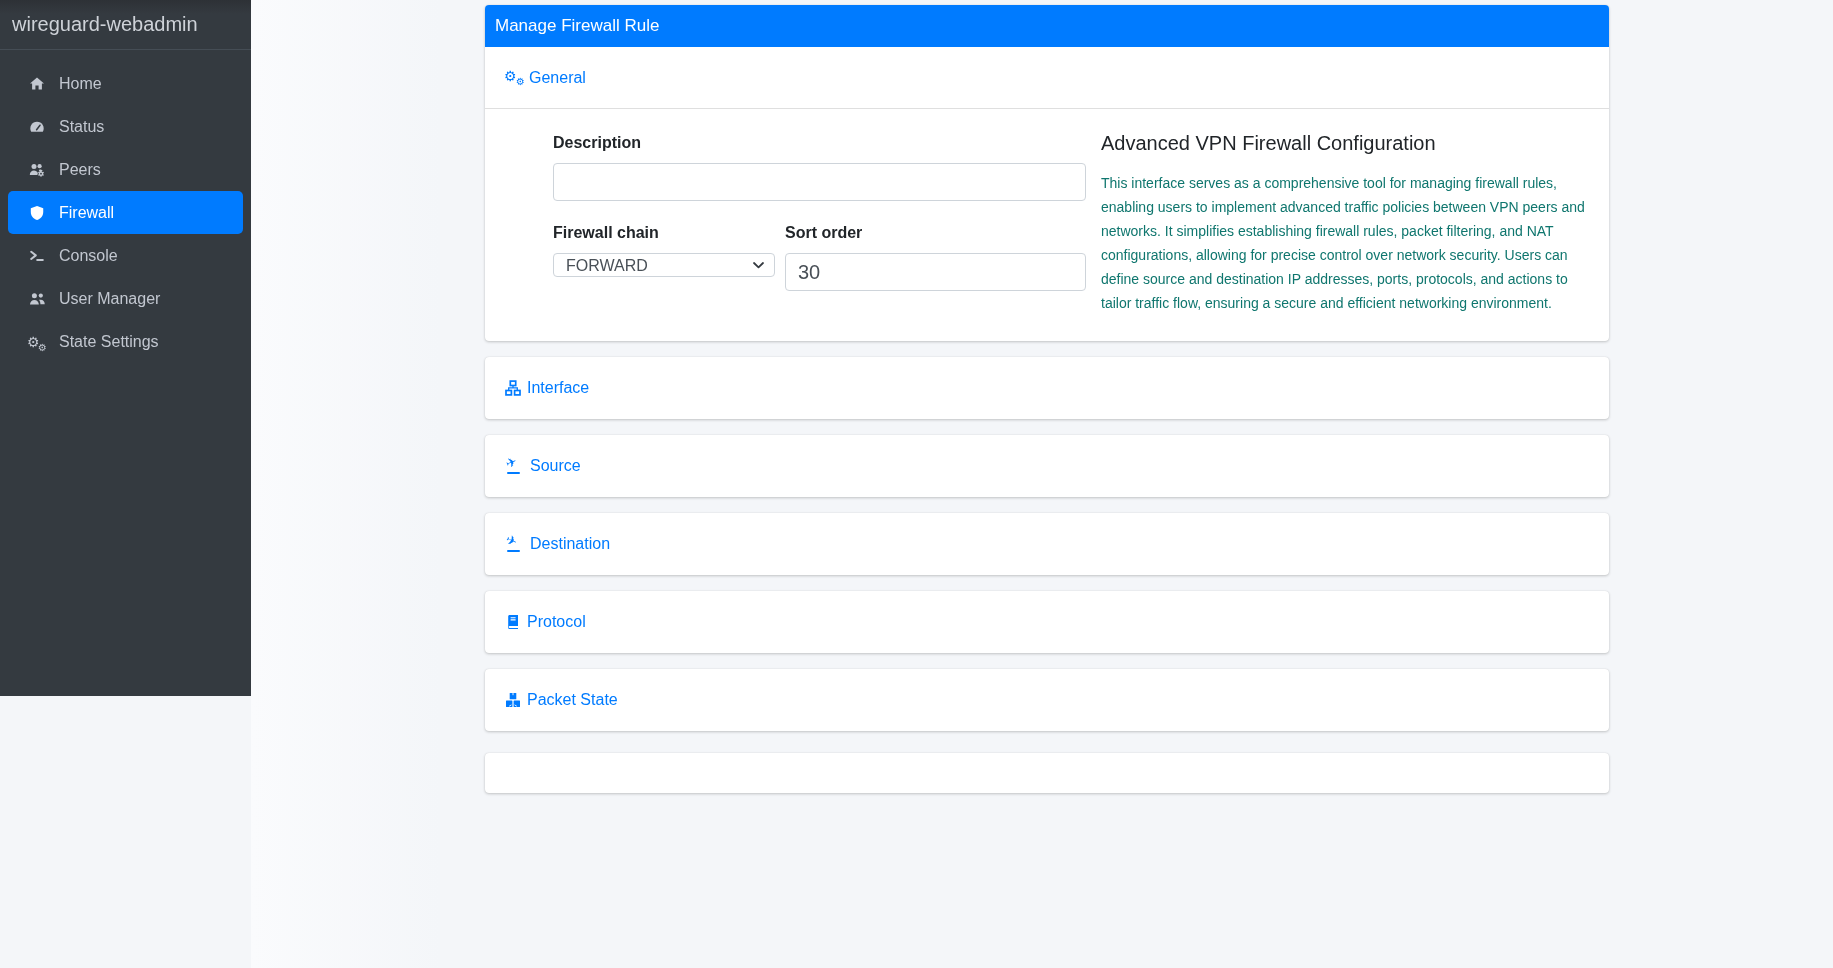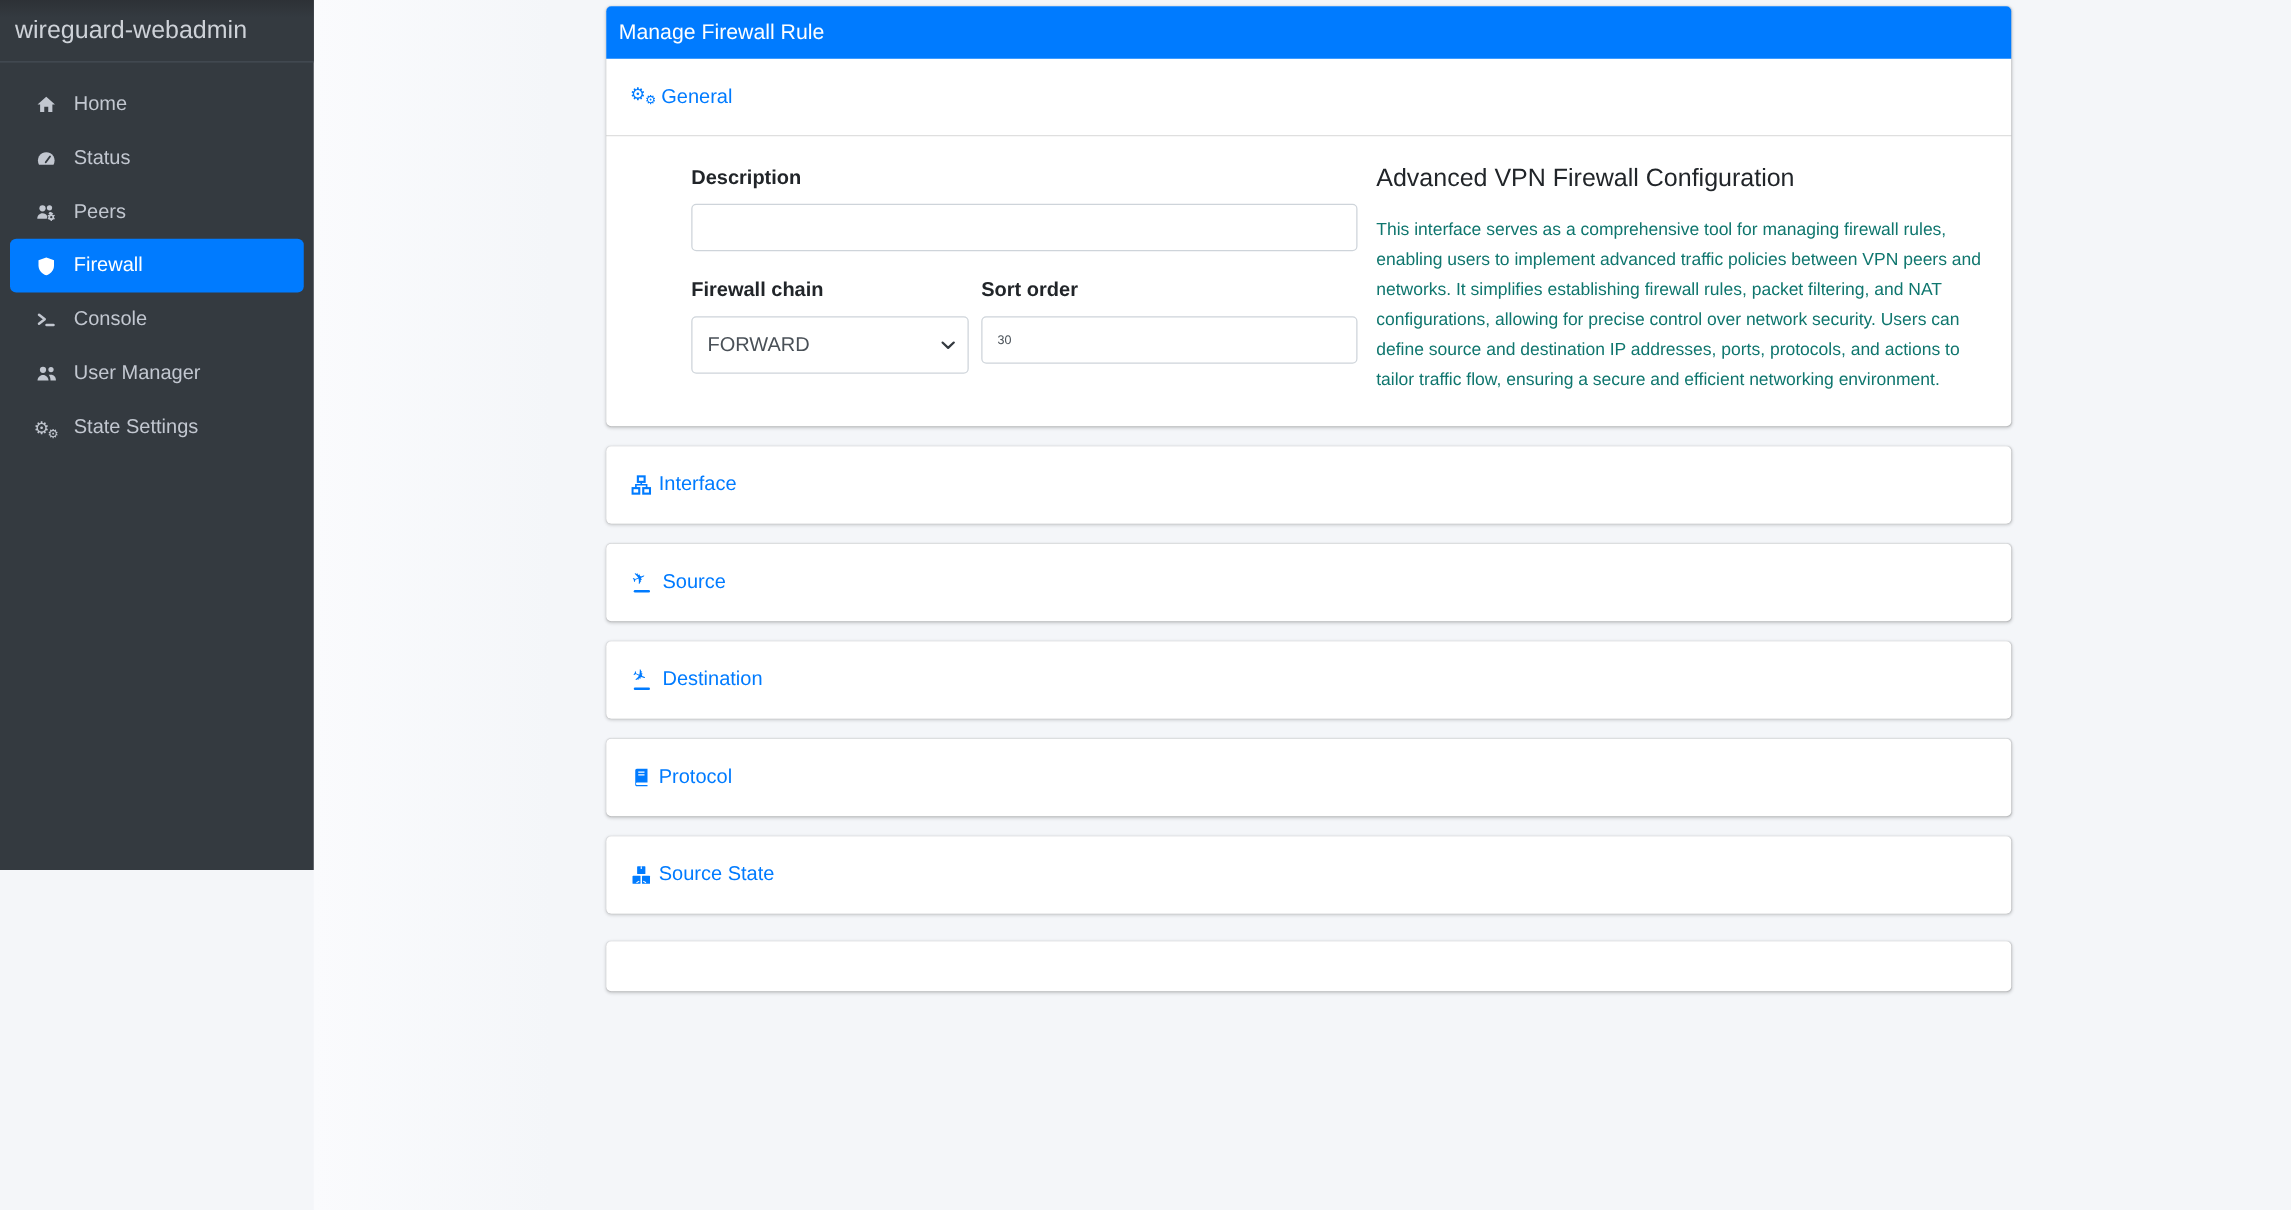--- a/index.html
+++ b/index.html
@@ -46,28 +46,28 @@
     text-decoration:none;cursor:pointer;}
   .sec-link svg{display:block;}
 
   .card-body{padding:22px 20px 26px 20px;margin-left:48px;}
   .row2{display:flex;gap:15px;}
   .col-left{flex:0 0 533px;width:533px;}
   .col-right{flex:1;min-width:0;}
 
   label{display:block;font-size:16px;line-height:24px;font-weight:700;color:#212529;margin:0 0 8px 0;}
   .form-control{display:block;width:100%;height:38px;border:1px solid #ced4da;border-radius:4px;
-    padding:0 12px;font-size:10px;color:#495057;background:#fff;outline:none;
+    padding:0 12px;font-size:20px;color:#495057;background:#fff;outline:none;
     font-family:"Liberation Sans","DejaVu Sans",sans-serif;}
   .form-row{display:flex;gap:10px;margin-top:20px;}
   .col-chain{flex:0 0 222px;width:222px;}
   .col-sort{flex:1;}
 
   .select-wrap{position:relative;}
-  .select-wrap select{appearance:none;-webkit-appearance:none;-moz-appearance:none;width:100%;height:46px;
+  .select-wrap select{appearance:none;-webkit-appearance:none;-moz-appearance:none;width:100%;height:24px;
     border:1px solid #ced4da;border-radius:4px;padding:0 30px 0 12px;font-size:16px;color:#495057;
     background:#fff;cursor:pointer;font-family:"Liberation Sans","DejaVu Sans",sans-serif;}
   .chev{position:absolute;right:11px;top:50%;margin-top:-3px;pointer-events:none;line-height:0;}
 
   .col-right h2{margin:0 0 16px 0;font-size:20px;line-height:24px;font-weight:400;color:#212529;}
   .col-right p{margin:0;font-size:14px;line-height:24px;color:#0f766e;}
 
   .action-body{padding:26px 20px 34px 20px;}
   .sliver{margin-top:22px;height:40px;margin-bottom:0;}
 </style>
@@ -271,21 +271,21 @@
       <div class="sec-header">
         <a class="sec-link">
           <span>
             <svg width="16" height="16" viewBox="0 0 16 16" fill="currentColor">
                 <rect x="4.7" y="1" width="6.6" height="6.2" rx=".5"></rect>
                 <rect x="1" y="8.6" width="6.4" height="6.4" rx=".5"></rect>
                 <rect x="8.6" y="8.6" width="6.4" height="6.4" rx=".5"></rect>
                 <path d="M8 1v2.2M4.2 14.2l2.2-1.3M11.8 14.2l-2.2-1.3" stroke="#fff" stroke-width=".9" fill="none"></path>
               </svg>
           </span>
-          <span>Source State</span>
+          <span>Packet State</span>
         </a>
       </div>
     </section>
 
 
     <section class="card sliver"></section>
 
   </div>
 </main>
 

